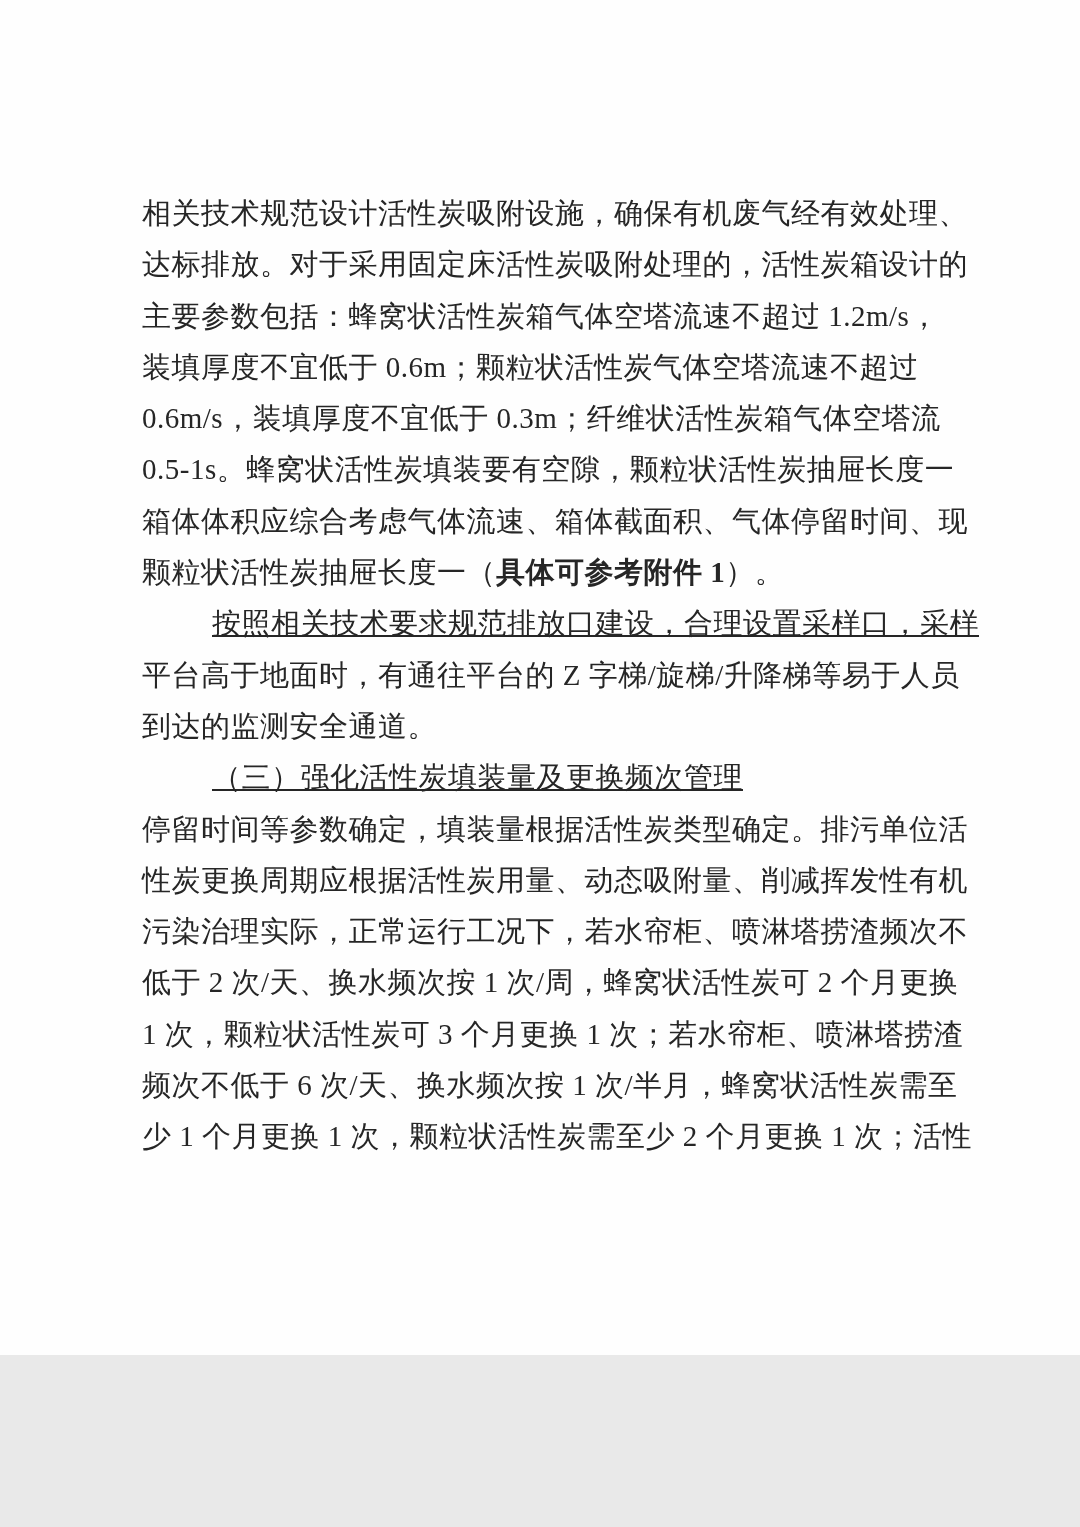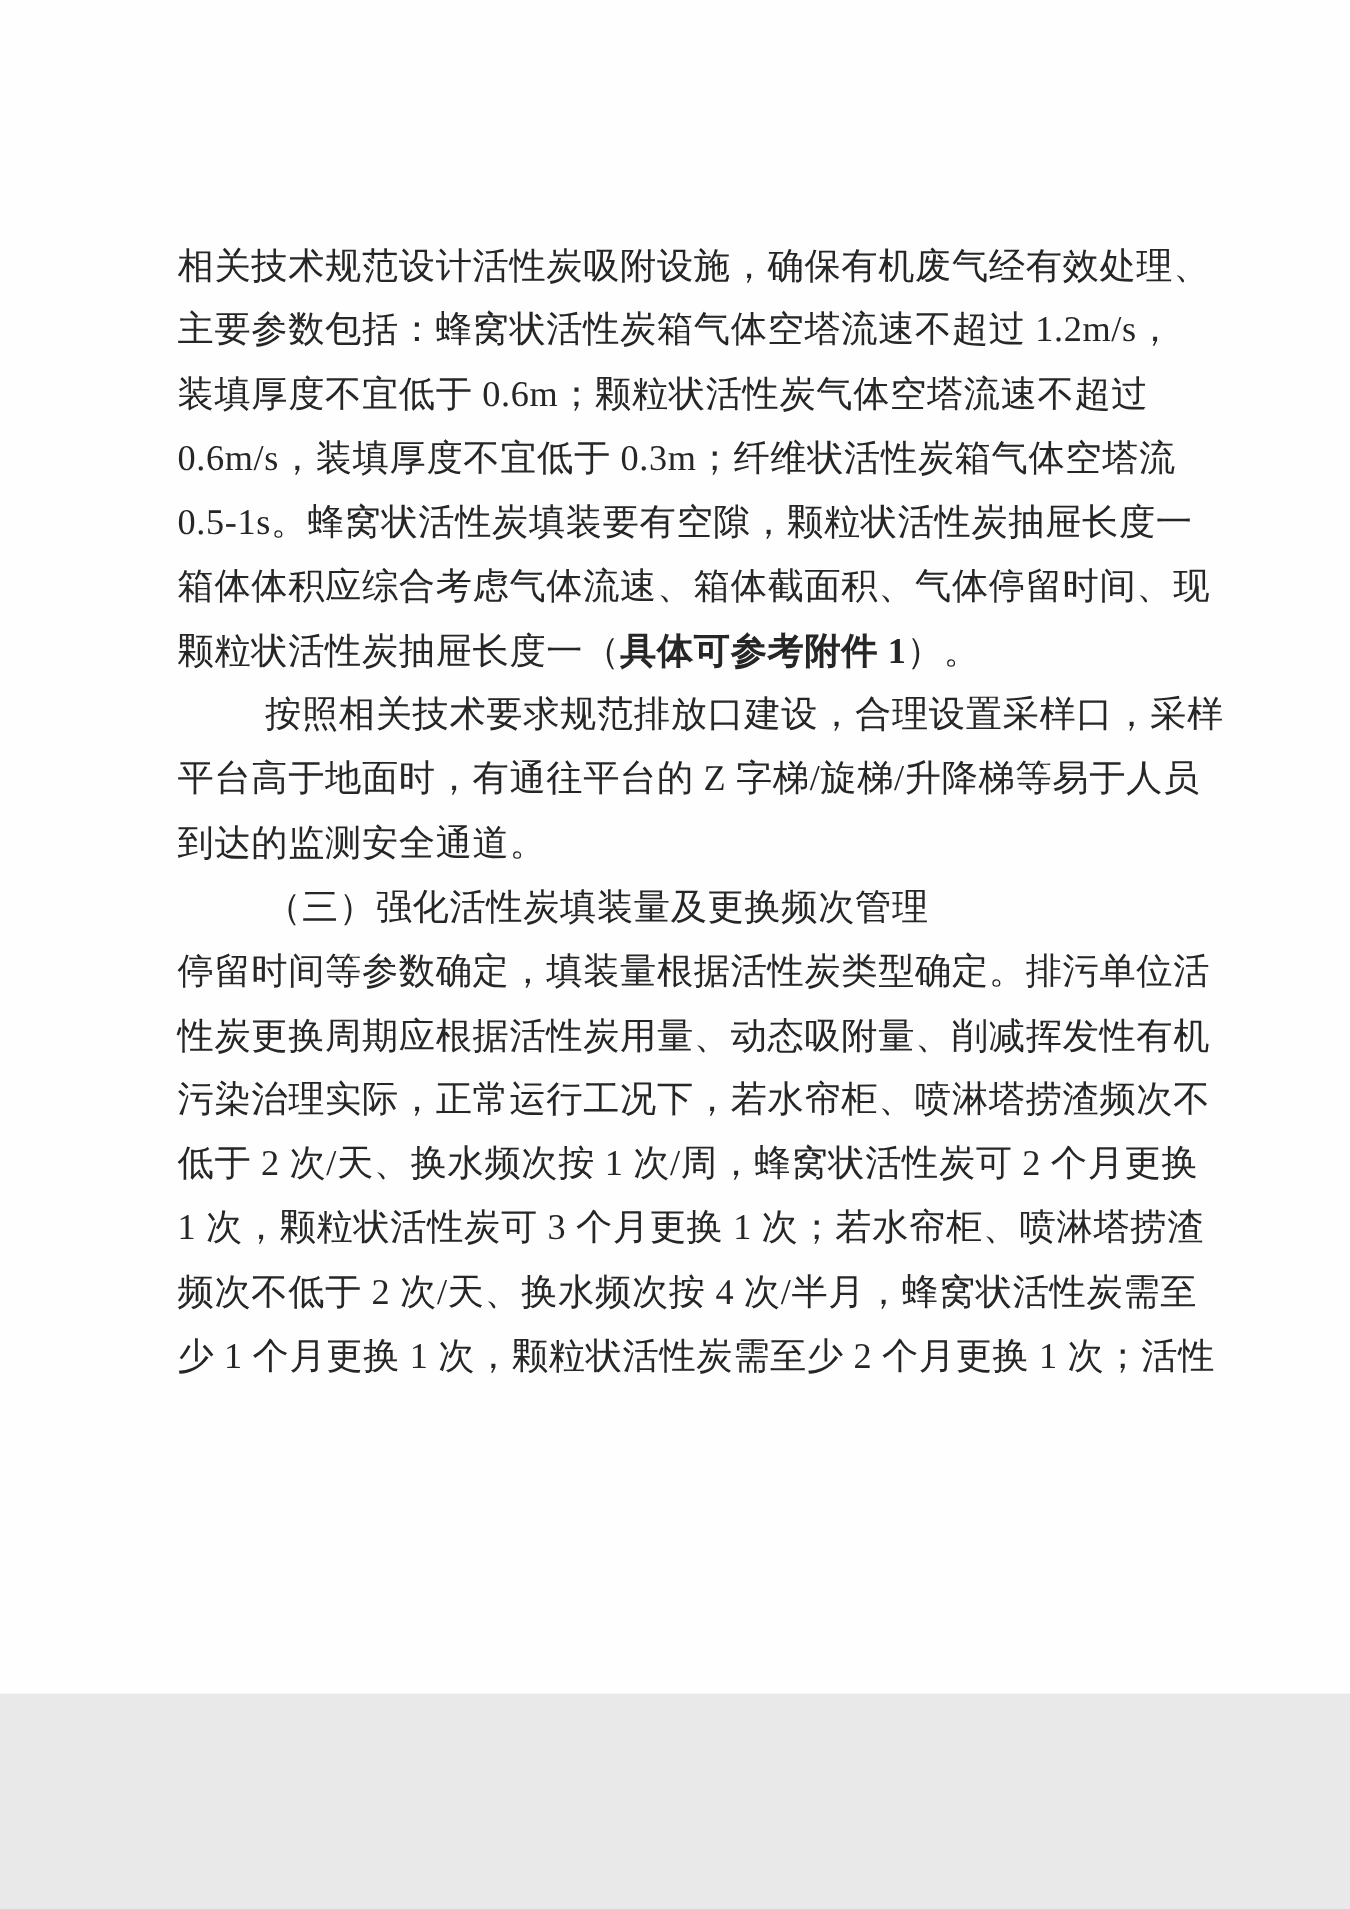--- a/index.html
+++ b/index.html
@@ -26,53 +26,55 @@
   }
   .line {
     height: 51.3px;
     line-height: 51.3px;
     font-size: 29px;
     white-space: nowrap;
     letter-spacing: 0.5px;
   }
   .line.indent {
     padding-left: 70px;
+    text-decoration: underline;
   }
   .seg.bold {
     font-weight: bold;
   }
   .page-footer {
     position: absolute;
     left: 166px;
     top: 1408px;
     font-size: 27px;
     color: #3c3c3c;
     letter-spacing: 4px;
   }
 </style>
 </head>
 <body>
 
 <div class="page">
   <div class="doc-body" id="doc-body">
       <div class="line"><span class="seg">相关技术规范设计活性炭吸附设施，确保有机废气经有效处理、</span></div>
+      <div class="line"><span class="seg">达标排放。对于采用固定床活性炭吸附处理的，活性炭箱设计的</span></div>
       <div class="line"><span class="seg">主要参数包括：蜂窝状活性炭箱气体空塔流速不超过 1.2m/s，</span></div>
       <div class="line"><span class="seg">装填厚度不宜低于 0.6m；颗粒状活性炭气体空塔流速不超过</span></div>
       <div class="line"><span class="seg">0.6m/s，装填厚度不宜低于 0.3m；纤维状活性炭箱气体空塔流</span></div>
       <div class="line"><span class="seg">0.5-1s。蜂窝状活性炭填装要有空隙，颗粒状活性炭抽屉长度一</span></div>
       <div class="line"><span class="seg">箱体体积应综合考虑气体流速、箱体截面积、气体停留时间、现</span></div>
       <div class="line"><span class="seg">颗粒状活性炭抽屉长度一（</span><span class="seg bold">具体可参考附件 1</span><span class="seg">）。</span></div>
       <div class="line indent"><span class="seg">按照相关技术要求规范排放口建设，合理设置采样口，采样</span></div>
       <div class="line"><span class="seg">平台高于地面时，有通往平台的 Z 字梯/旋梯/升降梯等易于人员</span></div>
       <div class="line"><span class="seg">到达的监测安全通道。</span></div>
       <div class="line indent"><span class="seg">（三）强化活性炭填装量及更换频次管理</span></div>
       <div class="line"><span class="seg">停留时间等参数确定，填装量根据活性炭类型确定。排污单位活</span></div>
       <div class="line"><span class="seg">性炭更换周期应根据活性炭用量、动态吸附量、削减挥发性有机</span></div>
       <div class="line"><span class="seg">污染治理实际，正常运行工况下，若水帘柜、喷淋塔捞渣频次不</span></div>
       <div class="line"><span class="seg">低于 2 次/天、换水频次按 1 次/周，蜂窝状活性炭可 2 个月更换</span></div>
       <div class="line"><span class="seg">1 次，颗粒状活性炭可 3 个月更换 1 次；若水帘柜、喷淋塔捞渣</span></div>
-      <div class="line"><span class="seg">频次不低于 2 次/天、换水频次按 4 次/半月，蜂窝状活性炭需至</span></div>
+      <div class="line"><span class="seg">频次不低于 6 次/天、换水频次按 1 次/半月，蜂窝状活性炭需至</span></div>
       <div class="line"><span class="seg">少 1 个月更换 1 次，颗粒状活性炭需至少 2 个月更换 1 次；活性</span></div>
     </div>
   <div class="page-footer">
     <span>— 4 —</span>
   </div>
 </div>
 
 </body></html>

